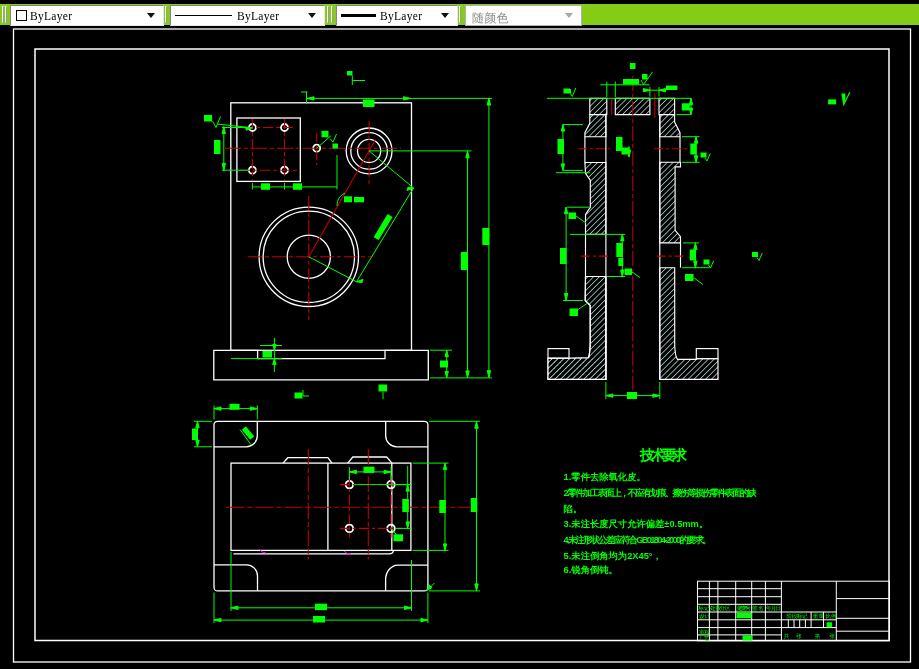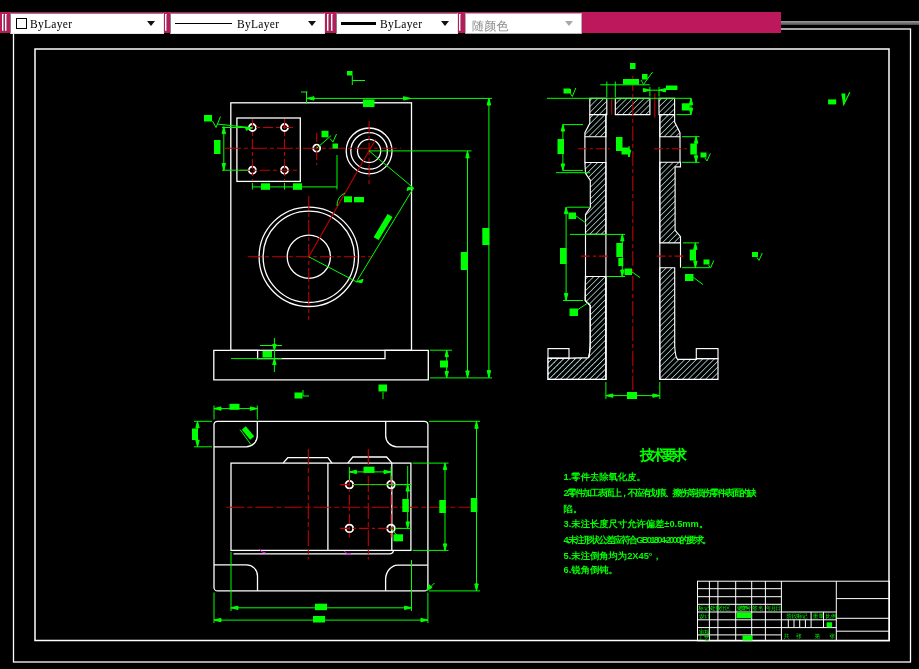--- a/index.html
+++ b/index.html
@@ -1,17 +1,17 @@
 <!DOCTYPE html>
 <html><head>
 <meta charset="utf-8">
 <style>
 html,body{margin:0;padding:0;width:919px;height:669px;overflow:hidden;background:#000;}
 body{font-family:"Liberation Sans",sans-serif;position:relative;-webkit-font-smoothing:antialiased;}
-#toolbar{position:absolute;top:12px;left:0;width:781px;height:21px;background:#be185d;z-index:5;}
+#toolbar{position:absolute;top:4px;left:0;width:919px;height:21px;background:#84cc16;z-index:5;}
 #tbedge{position:absolute;top:21px;left:0;width:919px;height:4px;background:linear-gradient(#a0a0a0,#4a4a4a);z-index:5;}
 .combo{position:absolute;top:1px;height:19px;background:#fff;border:1px solid #848484;border-bottom-color:#e8e8e8;border-right-color:#e8e8e8;}
 .grip{position:absolute;top:2px;width:2px;height:17px;background:#d8d8d8;border-top:1px solid #fff;border-left:1px solid #fff;border-right:1px solid #9a9a9a;border-bottom:1px solid #9a9a9a;box-sizing:border-box;}
 .arrow{position:absolute;width:0;height:0;border-left:4px solid transparent;border-right:4px solid transparent;border-top:5px solid #111;top:7px;}
 .cbtext{position:absolute;top:4px;font-family:"Liberation Serif",serif;font-size:11.5px;color:#000;letter-spacing:0.3px;}
 svg{position:absolute;top:0;left:0;}
 </style>
 </head>
 <body>
 <div id="cv"></div>

